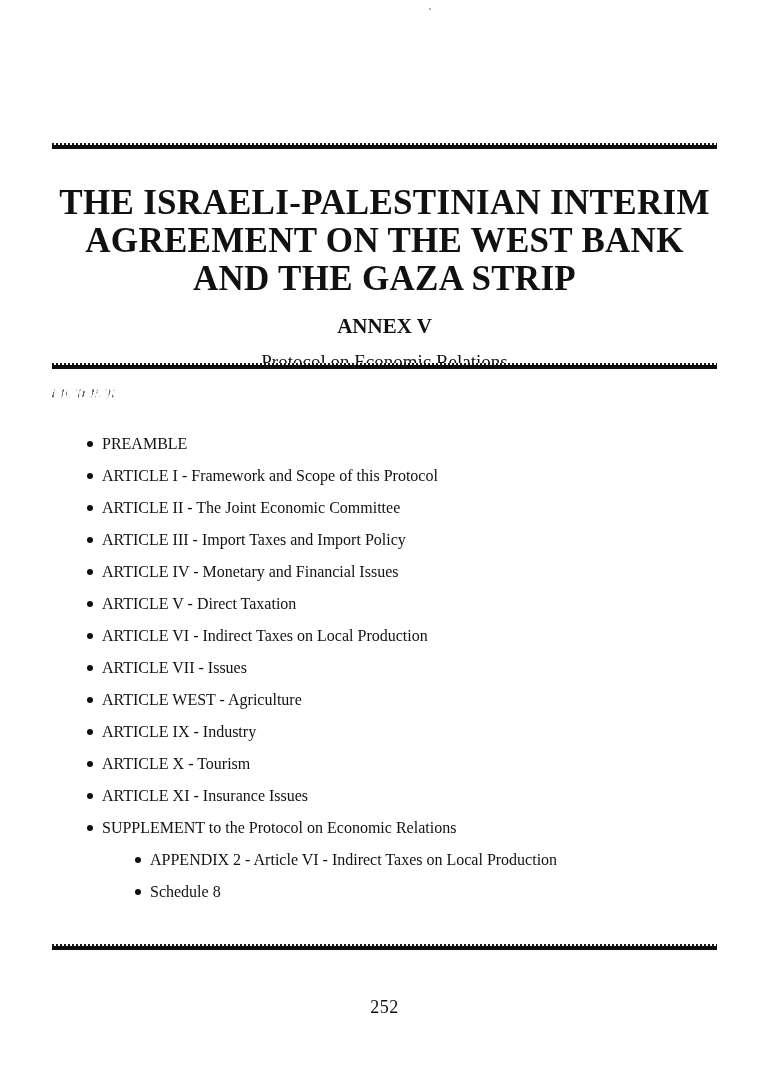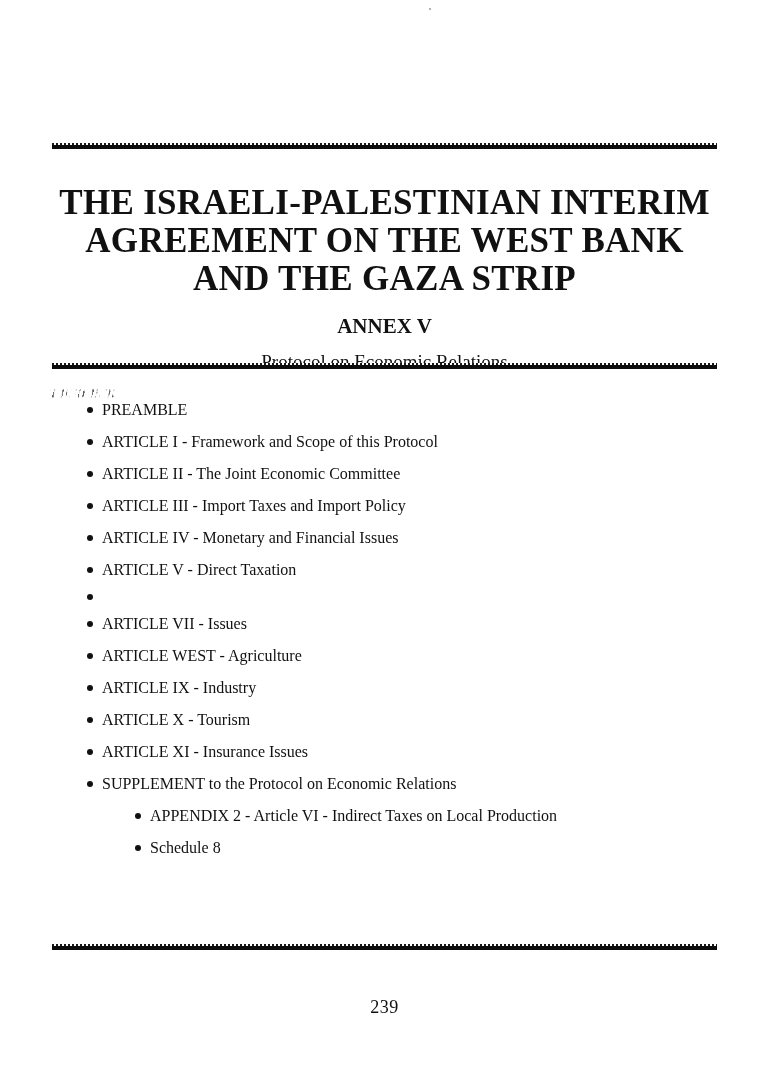--- a/index.html
+++ b/index.html
@@ -90,21 +90,21 @@
     transform: scaleY(0.95) skewX(-4deg);
     filter: blur(0.4px);
     -webkit-mask-image: repeating-linear-gradient(100deg, #000 0 1.6px, transparent 1.6px 4.2px);
     mask-image: repeating-linear-gradient(100deg, #000 0 1.6px, transparent 1.6px 4.2px);
     opacity: 0.85;
   }
 
   .toc {
     position: absolute;
     left: 87px;
-    top: 402px;
+    top: 436px;
     width: 620px;
     list-style: none;
     margin: 0;
     padding: 0;
   }
   .toc li {
     display: flex;
     align-items: baseline;
     font-size: 16px;
     line-height: 16px;
@@ -177,20 +177,21 @@
     <li>
         <span class="bullet"></span>
         <span>ARTICLE IV - Monetary and Financial Issues</span>
       </li>
     <li>
         <span class="bullet"></span>
         <span>ARTICLE V - Direct Taxation</span>
       </li>
     <li>
         <span class="bullet"></span>
+        <span>ARTICLE VI - Indirect Taxes on Local Production</span>
       </li>
     <li>
         <span class="bullet"></span>
         <span>ARTICLE VII - Issues</span>
       </li>
     <li>
         <span class="bullet"></span>
         <span>ARTICLE WEST - Agriculture</span>
       </li>
     <li>
@@ -214,15 +215,15 @@
         <span>APPENDIX 2 - Article VI - Indirect Taxes on Local Production</span>
       </li>
     <li class="sub">
         <span class="bullet"></span>
         <span>Schedule 8</span>
       </li>
   </ul>
 
   <div class="rule rule-bottom"></div>
 
-  <div class="page-number">239</div>
+  <div class="page-number">252</div>
 
 </div>
 
 </body></html>

